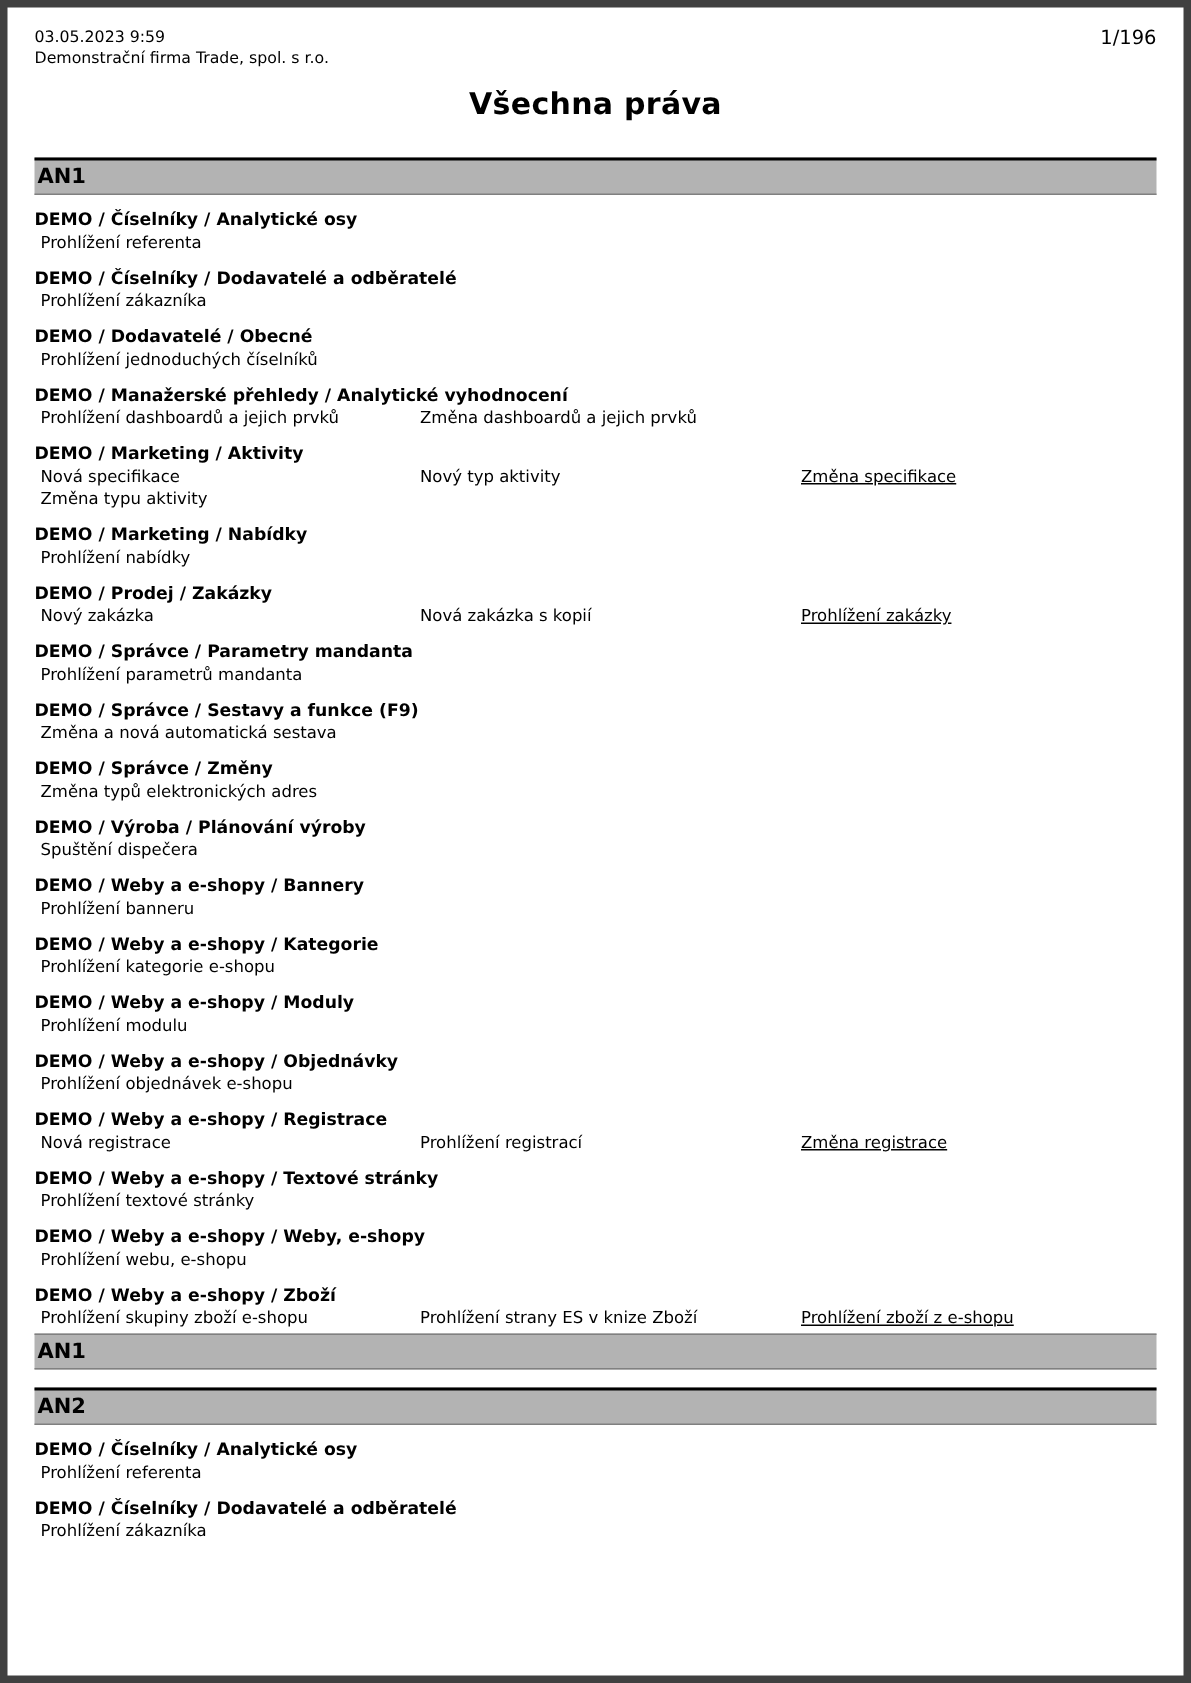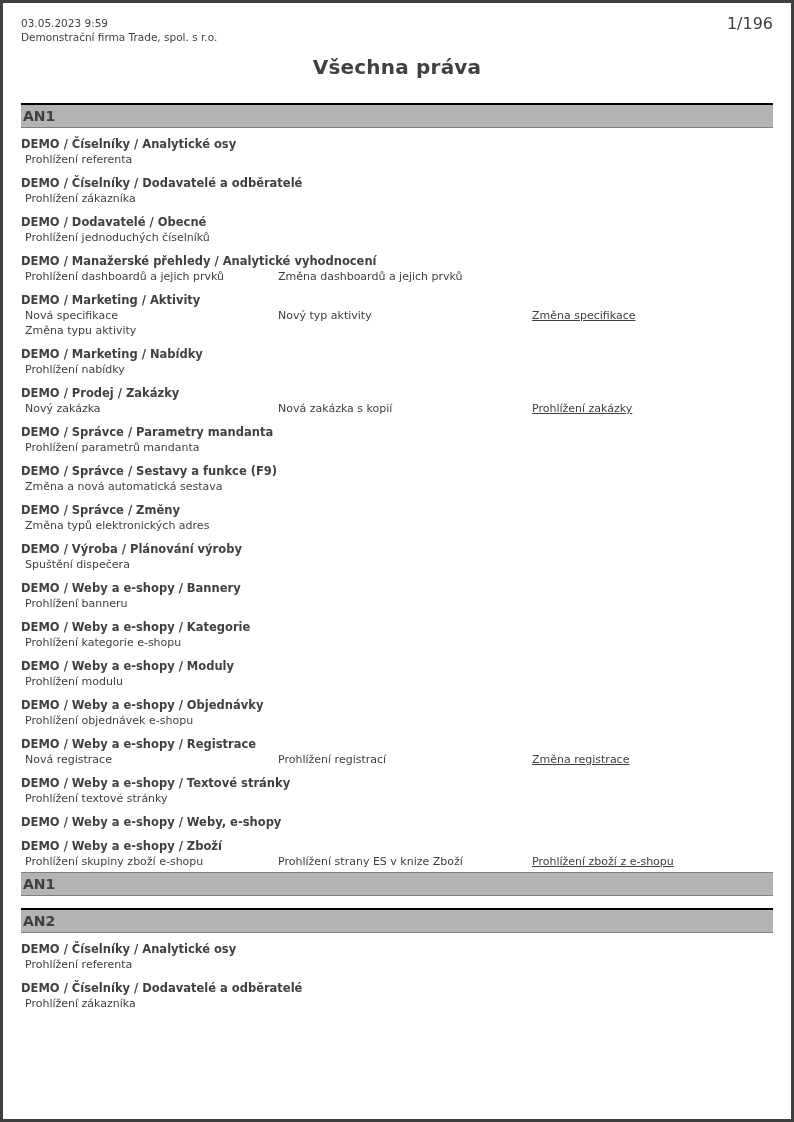--- a/index.html
+++ b/index.html
@@ -4,42 +4,42 @@
 <style>
   html, body {
     margin: 0;
     padding: 0;
     background: #8a8a8a;
   }
   .page {
     width: 794px;
     height: 1122px;
     background: #ffffff;
-    border: 3px solid #404040;
+    border: 5px solid #404040;
     box-sizing: border-box;
     position: relative;
     font-family: "DejaVu Sans", "Liberation Sans", sans-serif;
-    color: #404040;
+    color: #000000;
     overflow: hidden;
   }
   .header {
     position: absolute;
     top: 14px;
     left: 18px;
     right: 18px;
     height: 34px;
   }
   .hdr-left {
     float: left;
     font-size: 10.5px;
     line-height: 13.5px;
   }
   .hdr-right {
     float: right;
-    font-size: 16px;
+    font-size: 13px;
     line-height: 13.5px;
   }
   .doc-title {
     position: absolute;
     top: 52px;
     left: 0;
     right: 0;
     text-align: center;
     font-size: 20px;
     font-weight: bold;
@@ -255,20 +255,25 @@
       <div class="perm-block">
         <div class="perm-path">DEMO / Weby a e-shopy / Textové stránky</div>
         <div class="perm-rights">
           <div class="row">
             <span class="c c0">Prohlížení textové stránky</span>
           </div>
         </div>
       </div>
       <div class="perm-block">
         <div class="perm-path">DEMO / Weby a e-shopy / Weby, e-shopy</div>
+        <div class="perm-rights">
+          <div class="row">
+            <span class="c c0">Prohlížení webu, e-shopu</span>
+          </div>
+        </div>
       </div>
       <div class="perm-block">
         <div class="perm-path">DEMO / Weby a e-shopy / Zboží</div>
         <div class="perm-rights">
           <div class="row">
             <span class="c c0">Prohlížení skupiny zboží e-shopu</span>
             <span class="c c1">Prohlížení strany ES v knize Zboží</span>
             <span class="c c2">Prohlížení zboží z e-shopu</span>
           </div>
         </div>

